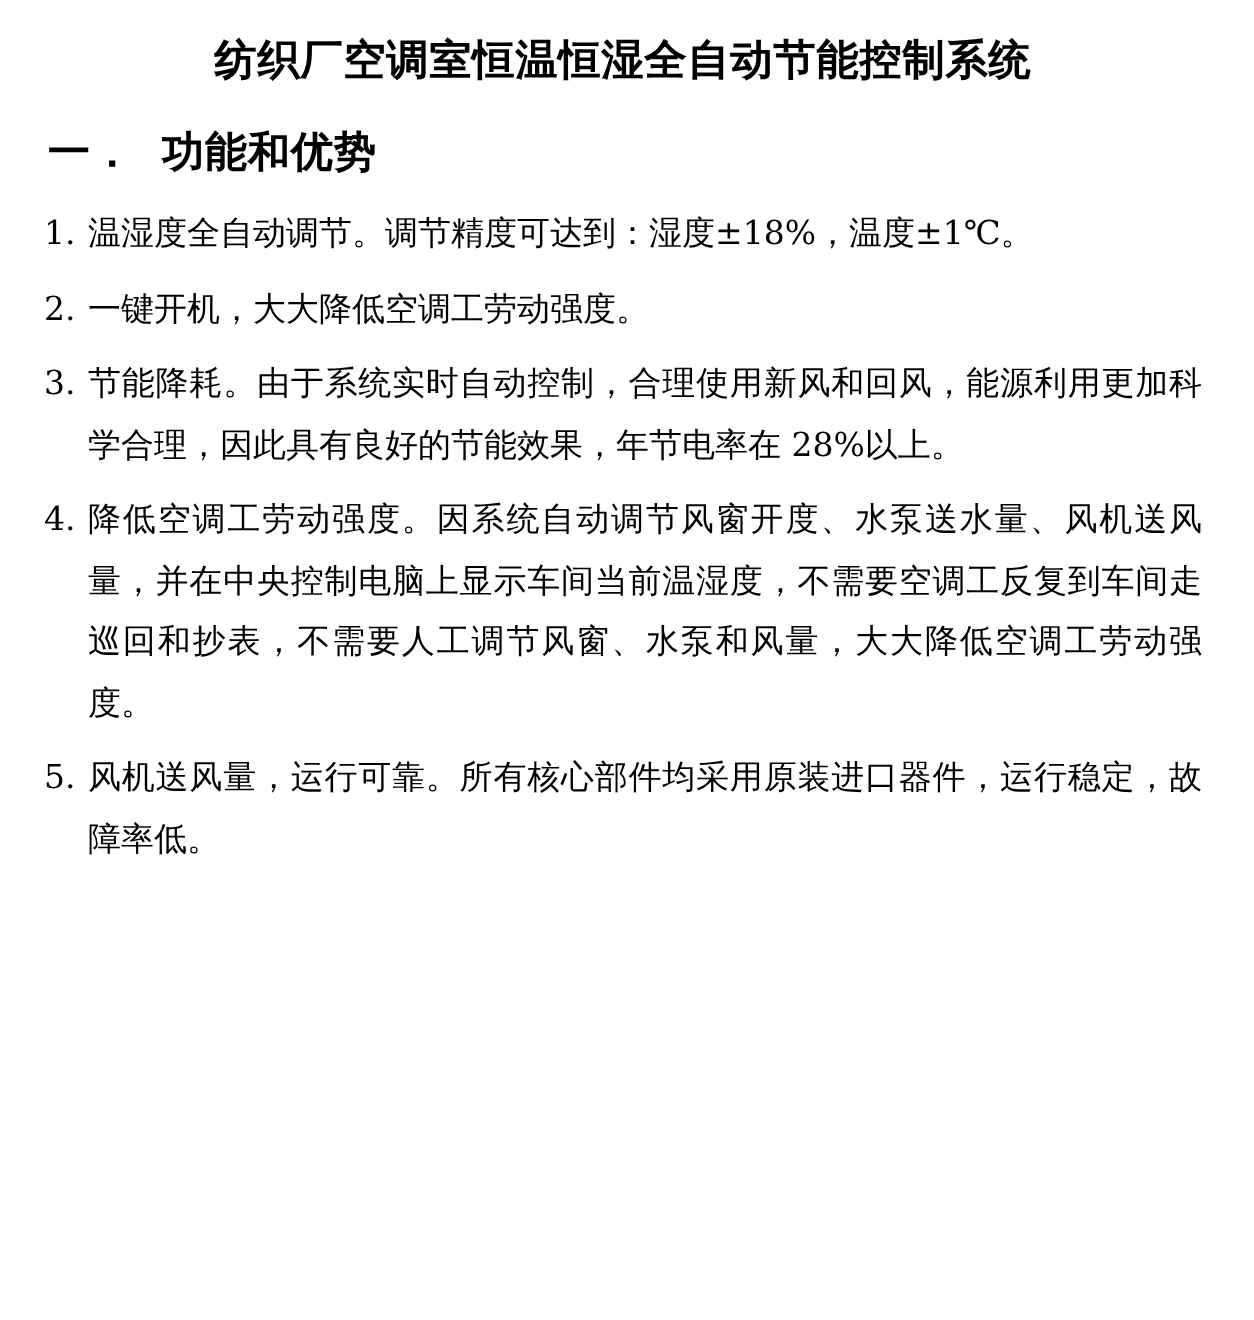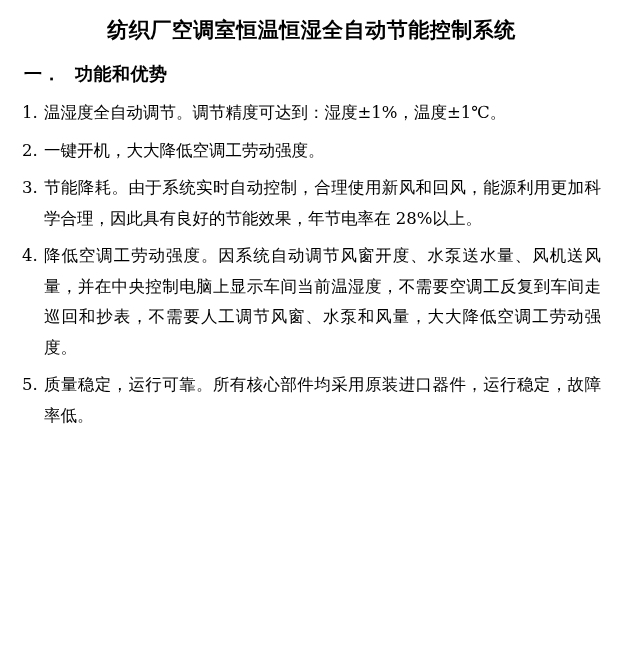--- a/index.html
+++ b/index.html
@@ -24,21 +24,21 @@
   .doc-title {
     text-align: center;
     font-size: 21px;
     font-weight: 700;
     letter-spacing: 0.5px;
     line-height: 1.35;
     margin: 6px 0 18px 0;
     font-family: "DejaVu Sans", "Liberation Sans", sans-serif;
   }
   .section-heading {
-    font-size: 18px;
+    font-size: 21px;
     font-weight: 700;
     margin: 0 0 12px 2px;
     font-family: "DejaVu Sans", "Liberation Sans", sans-serif;
     letter-spacing: 0.5px;
   }
   .section-heading .num {
     margin-right: 14px;
   }
   .list {
     margin: 0;
@@ -71,33 +71,33 @@
 
   <div class="doc-title">纺织厂空调室恒温恒湿全自动节能控制系统</div>
 
   <div class="section-heading">
     <span class="num">一．</span><span>功能和优势</span>
   </div>
 
   <ul class="list">
     <li class="list-item">
       <span class="marker">1.</span>
-      <span class="body">温湿度全自动调节。调节精度可达到：湿度±1%，温度±1℃。</span>
+      <span class="body">温湿度全自动调节。调节精度可达到：湿度±18%，温度±1℃。</span>
     </li>
     <li class="list-item">
       <span class="marker">2.</span>
       <span class="body">一键开机，大大降低空调工劳动强度。</span>
     </li>
     <li class="list-item">
       <span class="marker">3.</span>
       <span class="body">节能降耗。由于系统实时自动控制，合理使用新风和回风，能源利用更加科学合理，因此具有良好的节能效果，年节电率在 28%以上。</span>
     </li>
     <li class="list-item">
       <span class="marker">4.</span>
       <span class="body">降低空调工劳动强度。因系统自动调节风窗开度、水泵送水量、风机送风量，并在中央控制电脑上显示车间当前温湿度，不需要空调工反复到车间走巡回和抄表，不需要人工调节风窗、水泵和风量，大大降低空调工劳动强度。</span>
     </li>
     <li class="list-item">
       <span class="marker">5.</span>
-      <span class="body">质量稳定，运行可靠。所有核心部件均采用原装进口器件，运行稳定，故障率低。</span>
+      <span class="body">风机送风量，运行可靠。所有核心部件均采用原装进口器件，运行稳定，故障率低。</span>
     </li>
   </ul>
 
 </div>
 
 </body></html>

